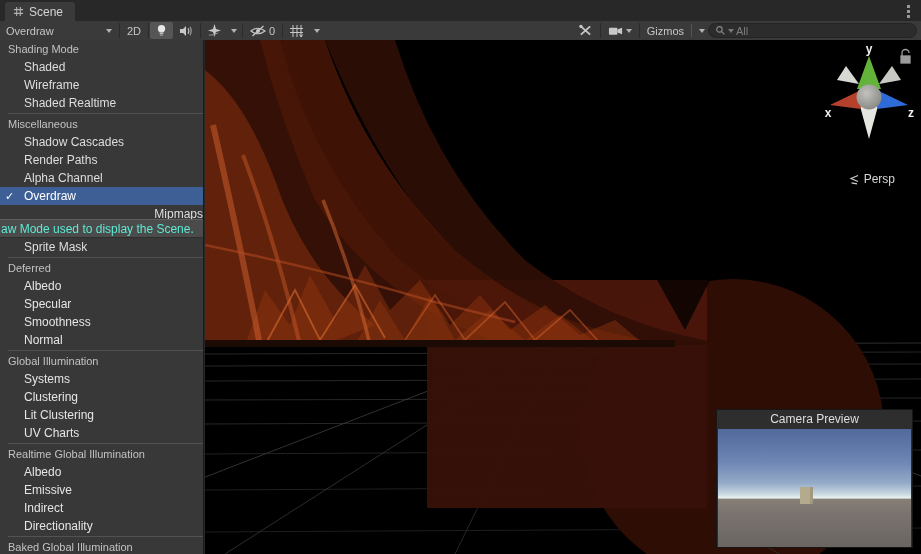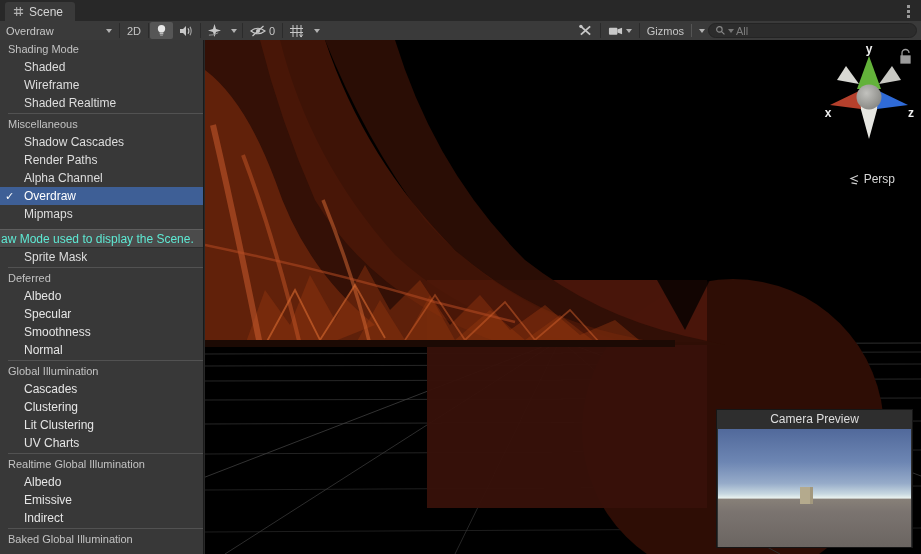--- a/index.html
+++ b/index.html
@@ -59,21 +59,21 @@
   
   .menu { position:absolute; left:0; top:40px; width:204px; height:514px;
           background:#383838; border-right:1px solid #1a1a1a; overflow:hidden; }
   .m-header { height:18px; line-height:18px; padding-left:8px; font-size:11px; color:#c2c2c2; }
   .m-item { position:relative; height:18px; line-height:18px; padding-left:24px;
             font-size:12px; color:#dedede; cursor:pointer; }
   .m-item.disabled { color:#e5e5e5; cursor:default; }
   .m-item.selected { background:#3e5f96; color:#ffffff; }
   .m-item .check { position:absolute; left:5px; top:0; font-size:11px; color:#fff; }
   .m-sep { height:1px; background:#525252; margin:1px 0 1px 8px; }
-  .clip14 { height:24px; overflow:hidden; }
+  .clip14 { height:14px; overflow:hidden;text-align:right; }
   .m-tooltip { height:19px; line-height:18px; background:#4b4b4b; color:#5eead4;
                font-size:12px; padding-left:1px; white-space:nowrap; overflow:hidden;
                border-top:1px solid #5e5e5e; border-bottom:1px solid #2e2e2e; }
 
   svg text { font-family:"Liberation Sans", sans-serif; }
 </style>
 </head>
 <body>
 
 <div class="app">
@@ -289,28 +289,29 @@
     <div class="m-sep"></div>
 
     <div class="m-header">Deferred</div>
     <div class="m-item disabled">Albedo</div>
     <div class="m-item disabled">Specular</div>
     <div class="m-item disabled">Smoothness</div>
     <div class="m-item disabled">Normal</div>
     <div class="m-sep"></div>
 
     <div class="m-header">Global Illumination</div>
-    <div class="m-item disabled">Cascades</div>
+    <div class="m-item disabled">Systems</div>
     <div class="m-item disabled">Clustering</div>
     <div class="m-item disabled">Lit Clustering</div>
     <div class="m-item disabled">UV Charts</div>
     <div class="m-sep"></div>
 
     <div class="m-header">Realtime Global Illumination</div>
     <div class="m-item disabled">Albedo</div>
     <div class="m-item disabled">Emissive</div>
     <div class="m-item disabled">Indirect</div>
+    <div class="m-item disabled">Directionality</div>
     <div class="m-sep"></div>
 
     <div class="m-header">Baked Global Illumination</div>
   </div>
 
 </div>
 
 </body></html>

